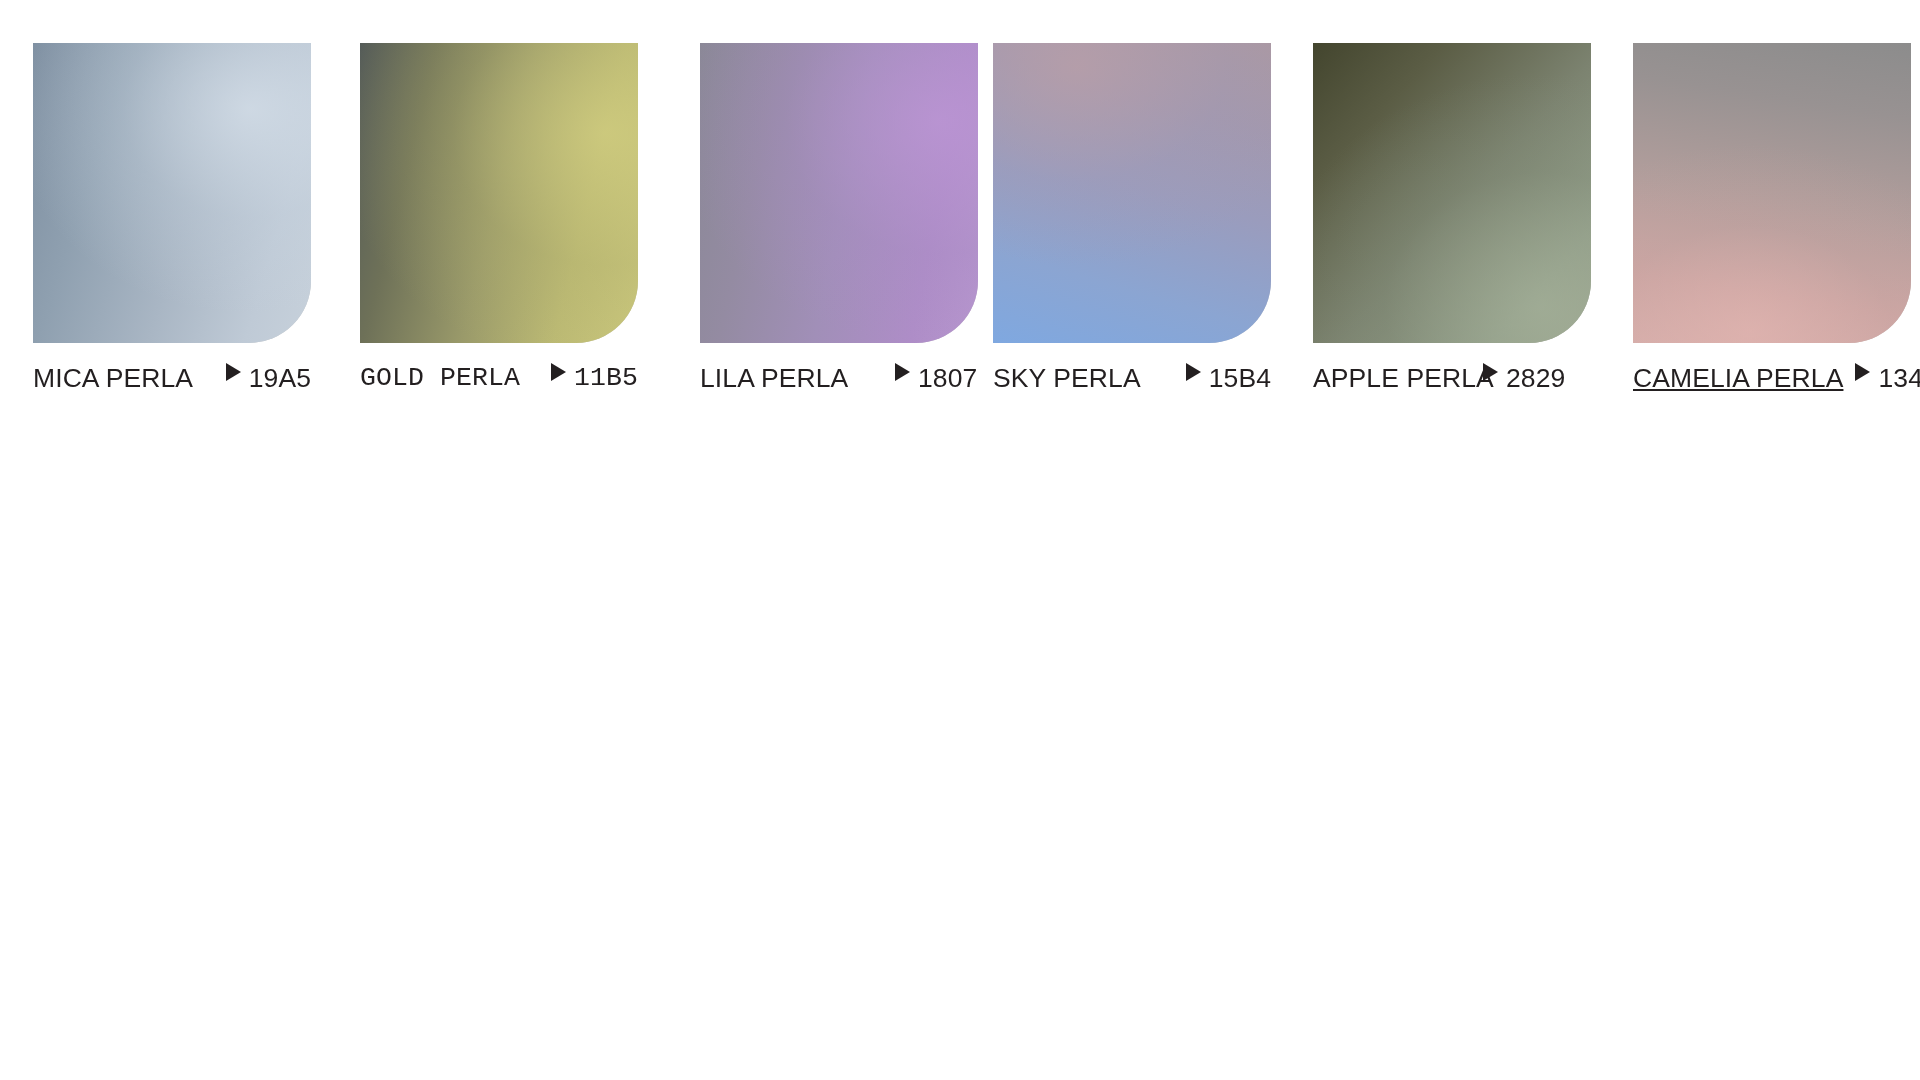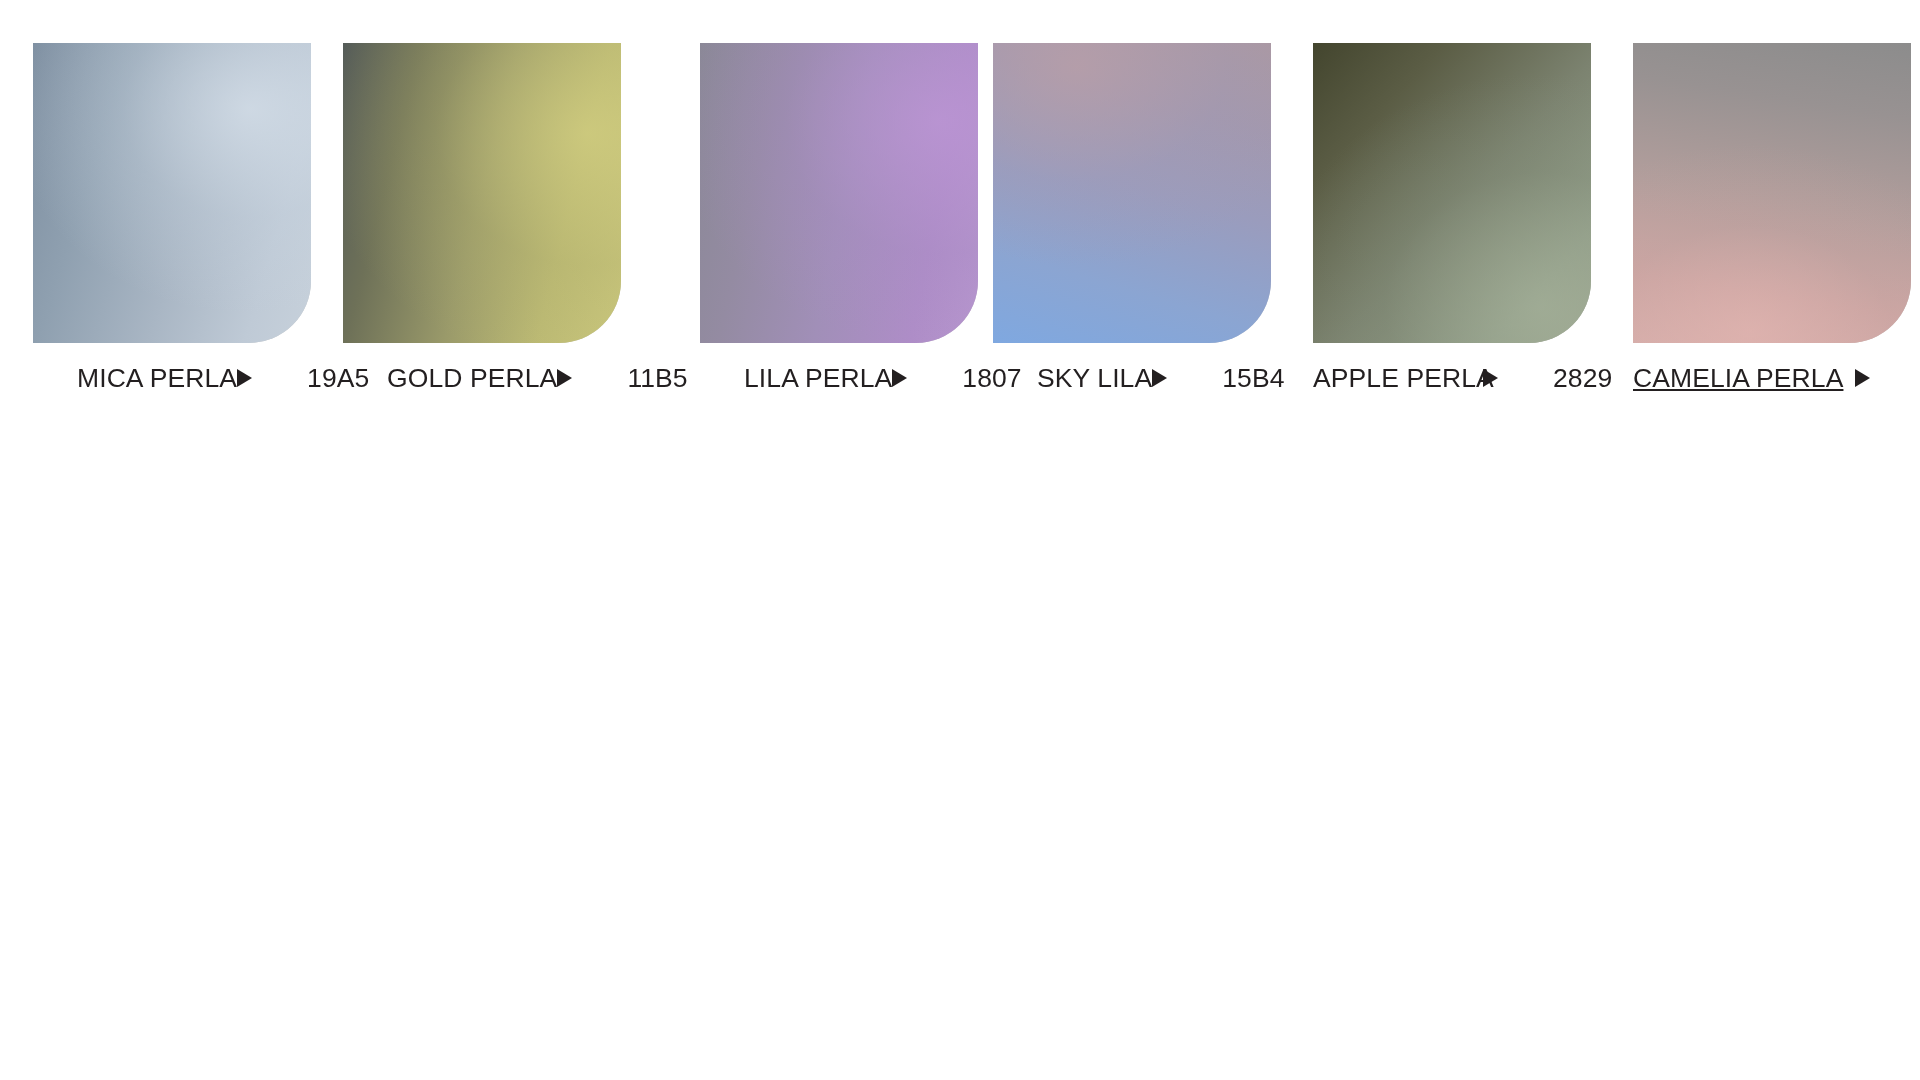--- a/index.html
+++ b/index.html
@@ -58,62 +58,61 @@
     display: flex;
     align-items: center;
   }
 
   .swatch-name {
     display: inline-block;
   }
 
   .swatch-code-group {
     display: inline-flex;
-    align-items: center;
+    align-items: flex-start;
     white-space: nowrap;
-    gap: 47px;
   }
 
   .triangle-icon {
     display: inline-block;
     width: 0;
     height: 0;
     border-top: 9px solid transparent;
     border-bottom: 9px solid transparent;
     border-left: 15px solid #231f20;
     margin-right: 8px;
   }
 
   .swatch-code {
     display: inline-block;
   }
 
   
-  .swatch-card .swatch-label.layout-wide .swatch-name { width: 195px; margin-left: 44px; }
+  .swatch-card .swatch-label.layout-wide .swatch-name { width: 195px; }
   .swatch-card .swatch-label.layout-tight .swatch-name { width: 170px; }
   .swatch-card .swatch-label.layout-flow .swatch-name { width: auto; margin-right: 12px; text-decoration: underline; }
 </style>
 </head>
 <body>
 
 <div id="swatch-gallery">
     <div class="swatch-card" style="left: 33px;">
       <div class="swatch-chip">
         <div class="layer-base" style="background: linear-gradient(107deg, rgb(125, 142, 160) 0%, rgb(143, 160, 176) 26%, rgb(169, 182, 196) 56%, rgb(191, 202, 214) 82%, rgb(199, 209, 219) 100%);"></div>
         <div class="layer-glow" style="background: radial-gradient(120% 95% at 78% 22%, rgba(214, 224, 234, 0.78) 0%, rgba(200, 212, 224, 0.35) 38%, rgba(125, 142, 160, 0) 72%);"></div>
       </div>
       <div class="swatch-label layout-wide">
         <span class="swatch-name">MICA PERLA</span>
         <span class="swatch-code-group">
           <span class="triangle-icon"></span>
           <span class="swatch-code">19A5</span>
         </span>
       </div>
     </div>
-    <div class="swatch-card" style="left: 343px;">
+    <div class="swatch-card" style="left: 360px; font-family: Liberation Mono, monospace;">
       <div class="swatch-chip">
         <div class="layer-base" style="background: linear-gradient(104deg, rgb(83, 90, 88) 0%, rgb(110, 113, 88) 22%, rgb(154, 154, 106) 50%, rgb(188, 186, 116) 76%, rgb(203, 200, 125) 100%);"></div>
         <div class="layer-glow" style="background: radial-gradient(130% 105% at 88% 30%, rgba(210, 206, 128, 0.72) 0%, rgba(180, 178, 110, 0.32) 42%, rgba(83, 90, 88, 0) 75%);"></div>
       </div>
       <div class="swatch-label layout-wide">
         <span class="swatch-name">GOLD PERLA</span>
         <span class="swatch-code-group">
           <span class="triangle-icon"></span>
           <span class="swatch-code">11B5</span>
         </span>
@@ -131,21 +130,21 @@
           <span class="swatch-code">1807</span>
         </span>
       </div>
     </div>
     <div class="swatch-card" style="left: 993px;">
       <div class="swatch-chip">
         <div class="layer-base" style="background: linear-gradient(196deg, rgb(171, 152, 161) 0%, rgb(162, 152, 174) 24%, rgb(154, 156, 189) 48%, rgb(139, 165, 210) 76%, rgb(127, 168, 224) 100%);"></div>
         <div class="layer-glow" style="background: radial-gradient(120% 85% at 30% 8%, rgba(188, 160, 168, 0.68) 0%, rgba(165, 155, 180, 0.28) 45%, rgba(127, 168, 224, 0) 78%);"></div>
       </div>
       <div class="swatch-label layout-wide">
-        <span class="swatch-name">SKY LILA</span>
+        <span class="swatch-name">SKY PERLA</span>
         <span class="swatch-code-group">
           <span class="triangle-icon"></span>
           <span class="swatch-code">15B4</span>
         </span>
       </div>
     </div>
     <div class="swatch-card" style="left: 1313px;">
       <div class="swatch-chip">
         <div class="layer-base" style="background: linear-gradient(132deg, rgb(67, 69, 46) 0%, rgb(91, 93, 69) 24%, rgb(124, 131, 112) 54%, rgb(149, 161, 141) 82%, rgb(160, 170, 149) 100%);"></div>
         <div class="layer-glow" style="background: radial-gradient(125% 100% at 82% 88%, rgba(164, 176, 152, 0.62) 0%, rgba(130, 142, 120, 0.28) 45%, rgba(67, 69, 46, 0) 78%);"></div>

